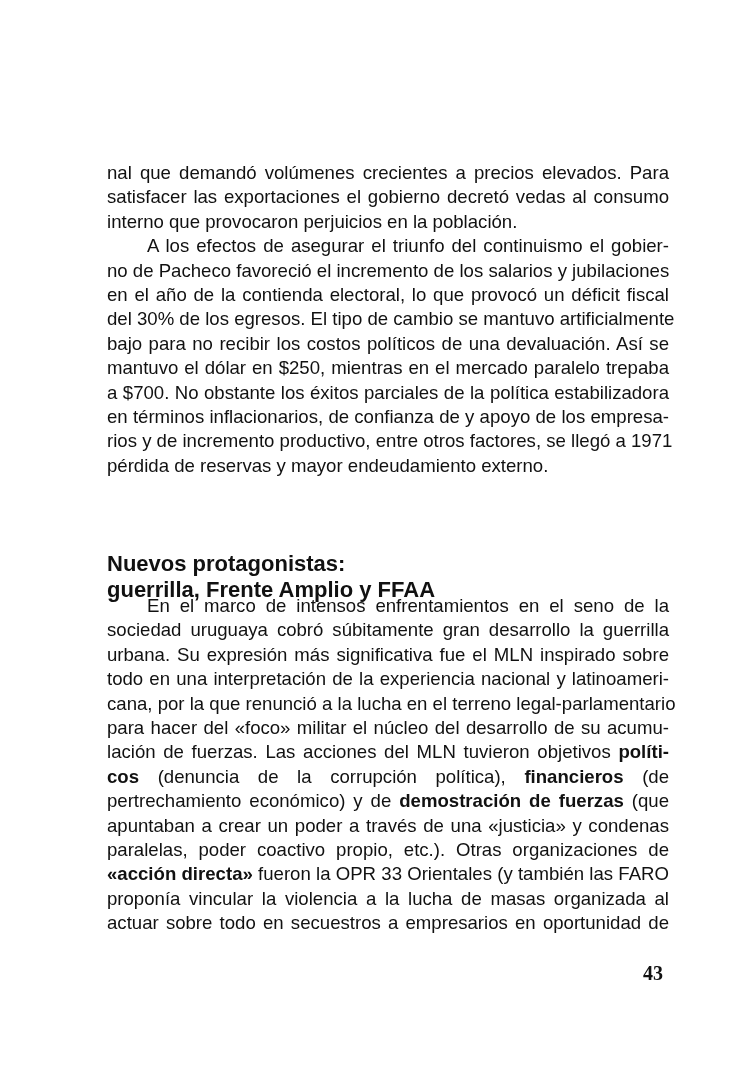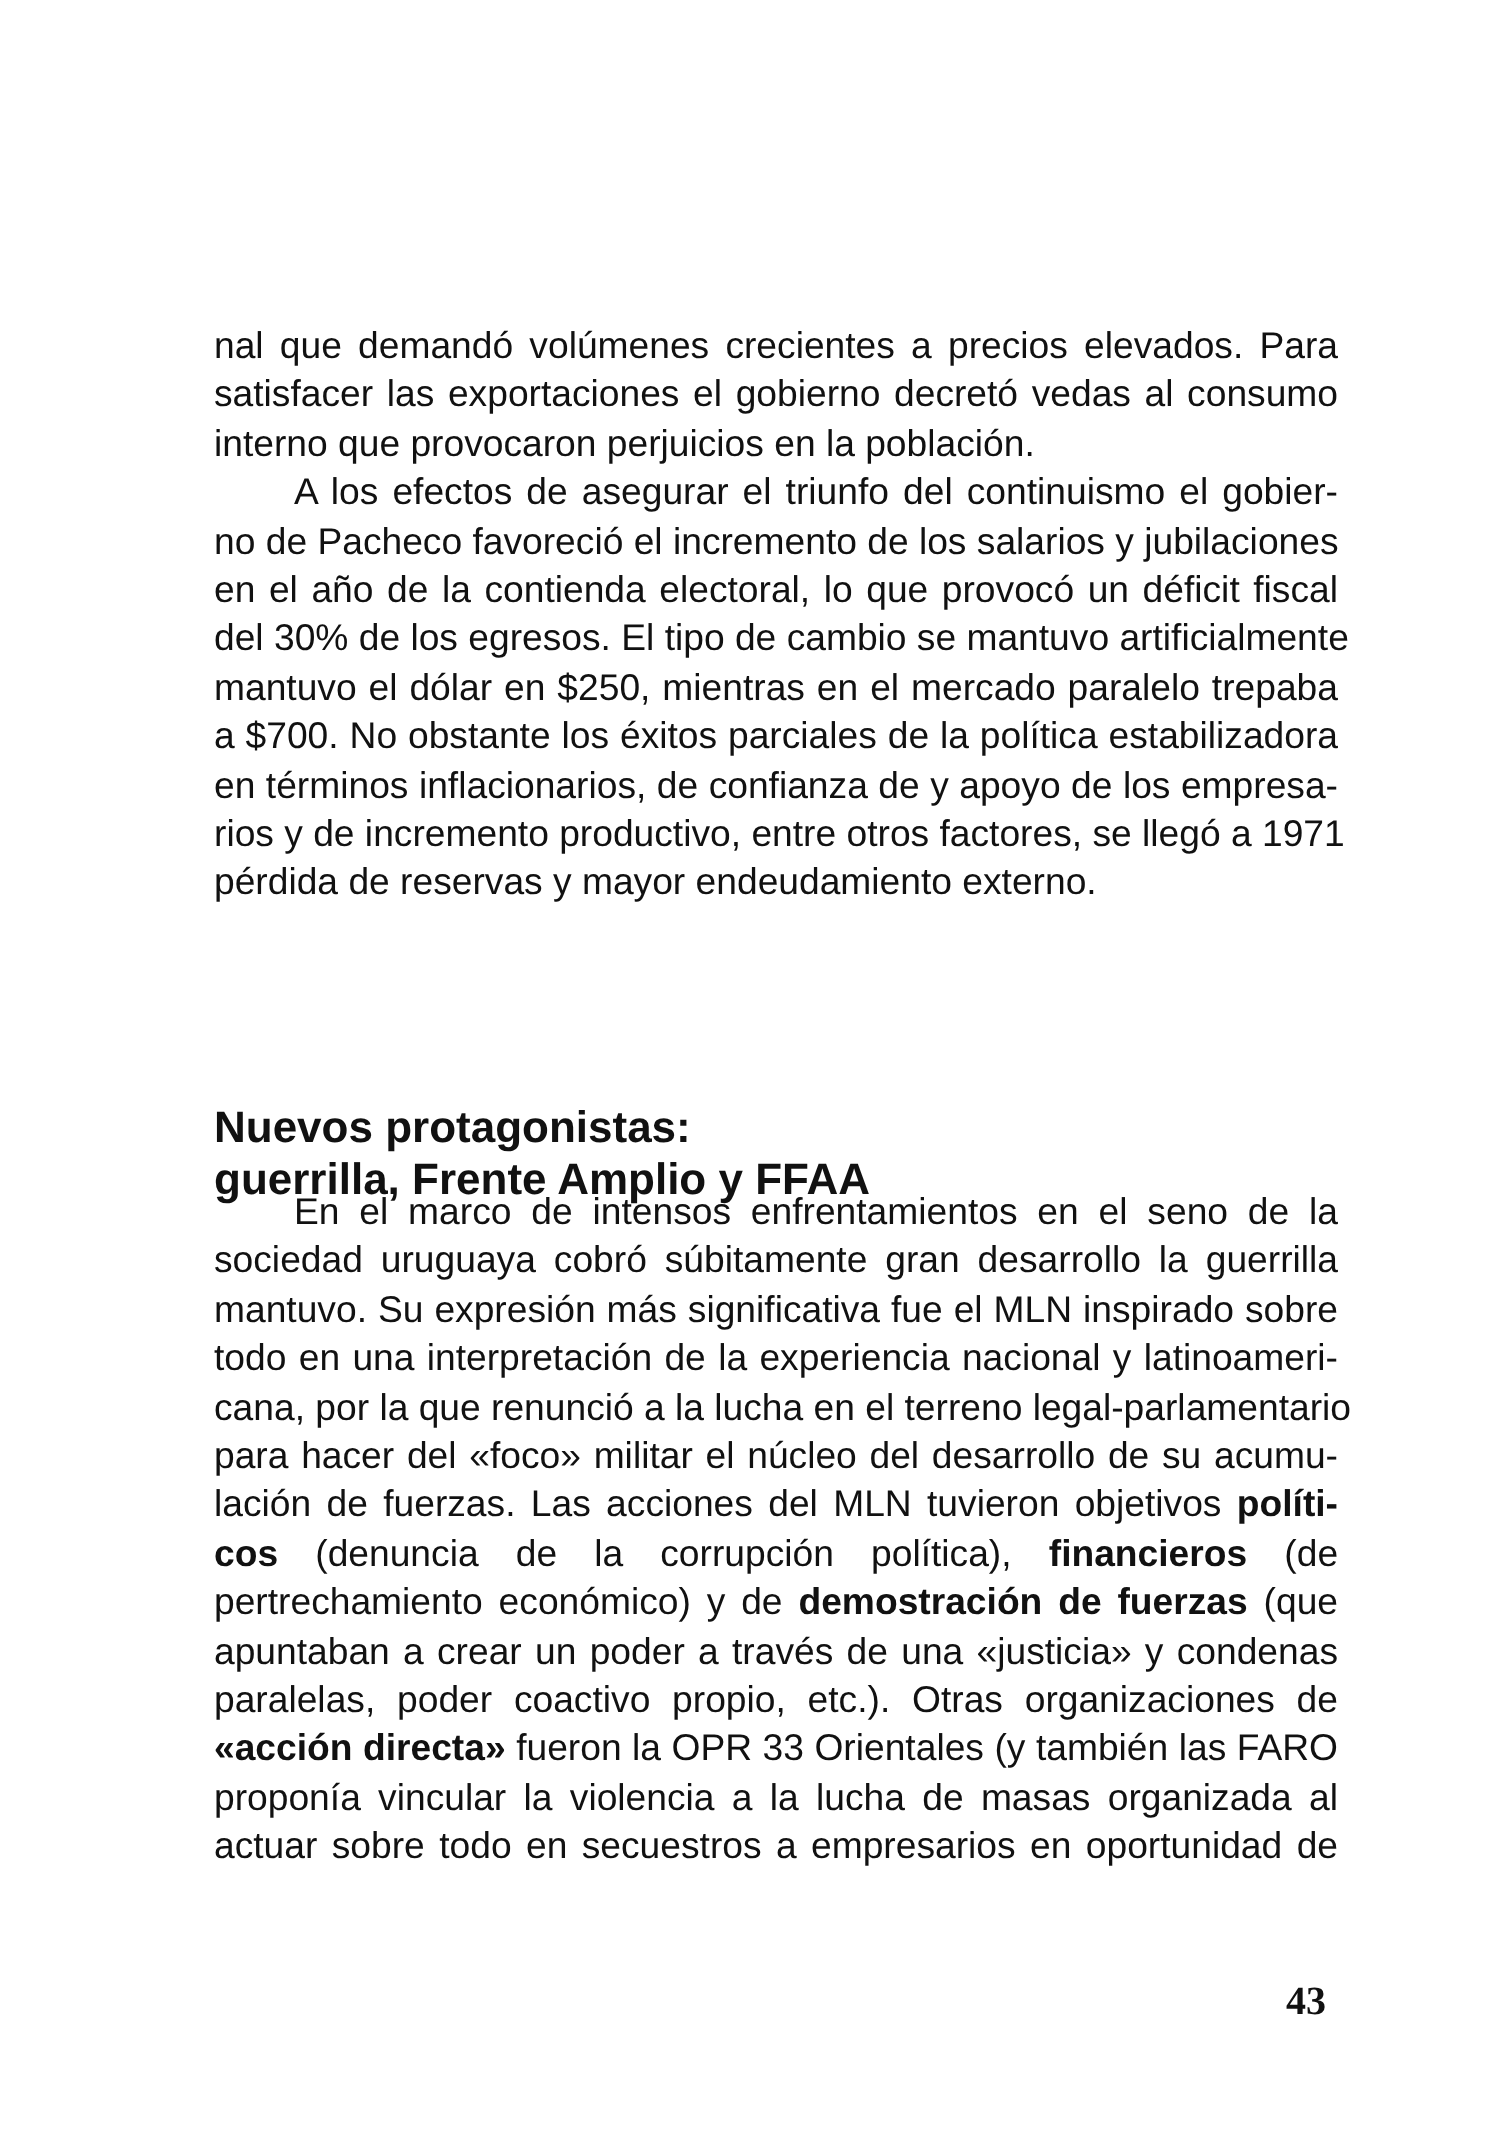--- a/index.html
+++ b/index.html
@@ -10,52 +10,53 @@
   .line { display: block; height: 24.4px; line-height: 24.4px; white-space: nowrap;
           text-align: justify; text-align-last: justify; }
   .line.last { text-align-last: left; }
   .line.indent { padding-left: 40px; }
   .p1 { top: 161px; }
   .heading { position: absolute; left: 107px; top: 520px; width: 562px; color: #111111;
              font-family: "Liberation Sans", sans-serif; font-weight: bold; font-size: 22px; line-height: 26px; margin-top: 31px; }
   .heading span { display: block; }
   .p2 { top: 594px; }
   b { font-weight: bold; }
-  .pagenum { position: absolute; left: 643px; top: 990px; font-family: "Liberation Serif", serif;
+  .pagenum { position: absolute; left: 643px; top: 962px; font-family: "Liberation Serif", serif;
              font-weight: bold; font-size: 20px; color: #111111; }
 </style>
 </head>
 <body>
 
 <div class="page">
 
   <div class="block p1">
     <span class="line">nal que demandó volúmenes crecientes a precios elevados. Para</span>
     <span class="line">satisfacer las exportaciones el gobierno decretó vedas al consumo</span>
     <span class="line last">interno que provocaron perjuicios en la población.</span>
     <span class="line indent">A los efectos de asegurar el triunfo del continuismo el gobier-</span>
     <span class="line">no de Pacheco favoreció el incremento de los salarios y jubilaciones</span>
     <span class="line">en el año de la contienda electoral, lo que provocó un déficit fiscal</span>
     <span class="line">del 30% de los egresos. El tipo de cambio se mantuvo artificialmente</span>
+    <span class="line">bajo para no recibir los costos políticos de una devaluación. Así se</span>
     <span class="line">mantuvo el dólar en $250, mientras en el mercado paralelo trepaba</span>
     <span class="line">a $700. No obstante los éxitos parciales de la política estabilizadora</span>
     <span class="line">en términos inflacionarios, de confianza de y apoyo de los empresa-</span>
     <span class="line">rios y de incremento productivo, entre otros factores, se llegó a 1971</span>
     <span class="line last">pérdida de reservas y mayor endeudamiento externo.</span>
   </div>
 
   <div class="heading">
     <span>Nuevos protagonistas:</span>
     <span>guerrilla, Frente Amplio y FFAA</span>
   </div>
 
   <div class="block p2">
     <span class="line indent">En el marco de intensos enfrentamientos en el seno de la</span>
     <span class="line">sociedad uruguaya cobró súbitamente gran desarrollo la guerrilla</span>
-    <span class="line">mantuvo. Su expresión más significativa fue el MLN inspirado sobre</span>
+    <span class="line">urbana. Su expresión más significativa fue el MLN inspirado sobre</span>
     <span class="line">todo en una interpretación de la experiencia nacional y latinoameri-</span>
     <span class="line">cana, por la que renunció a la lucha en el terreno legal-parlamentario</span>
     <span class="line">para hacer del «foco» militar el núcleo del desarrollo de su acumu-</span>
     <span class="line"><span>lación de fuerzas. Las acciones del MLN  tuvieron objetivos</span> <b>políti-</b></span>
     <span class="line"><b>cos</b> <span>(denuncia de la corrupción política),</span> <b>financieros</b> <span>(de</span></span>
     <span class="line"><span>pertrechamiento económico) y de</span> <b>demostración de fuerzas</b> <span>(que</span></span>
     <span class="line">apuntaban a crear un poder a través de una «justicia» y condenas</span>
     <span class="line">paralelas, poder coactivo propio, etc.). Otras organizaciones de</span>
     <span class="line"><b>«acción directa»</b> <span>fueron la OPR 33 Orientales (y también las FARO</span></span>
     <span class="line">proponía vincular la violencia a la lucha de masas organizada al</span>

